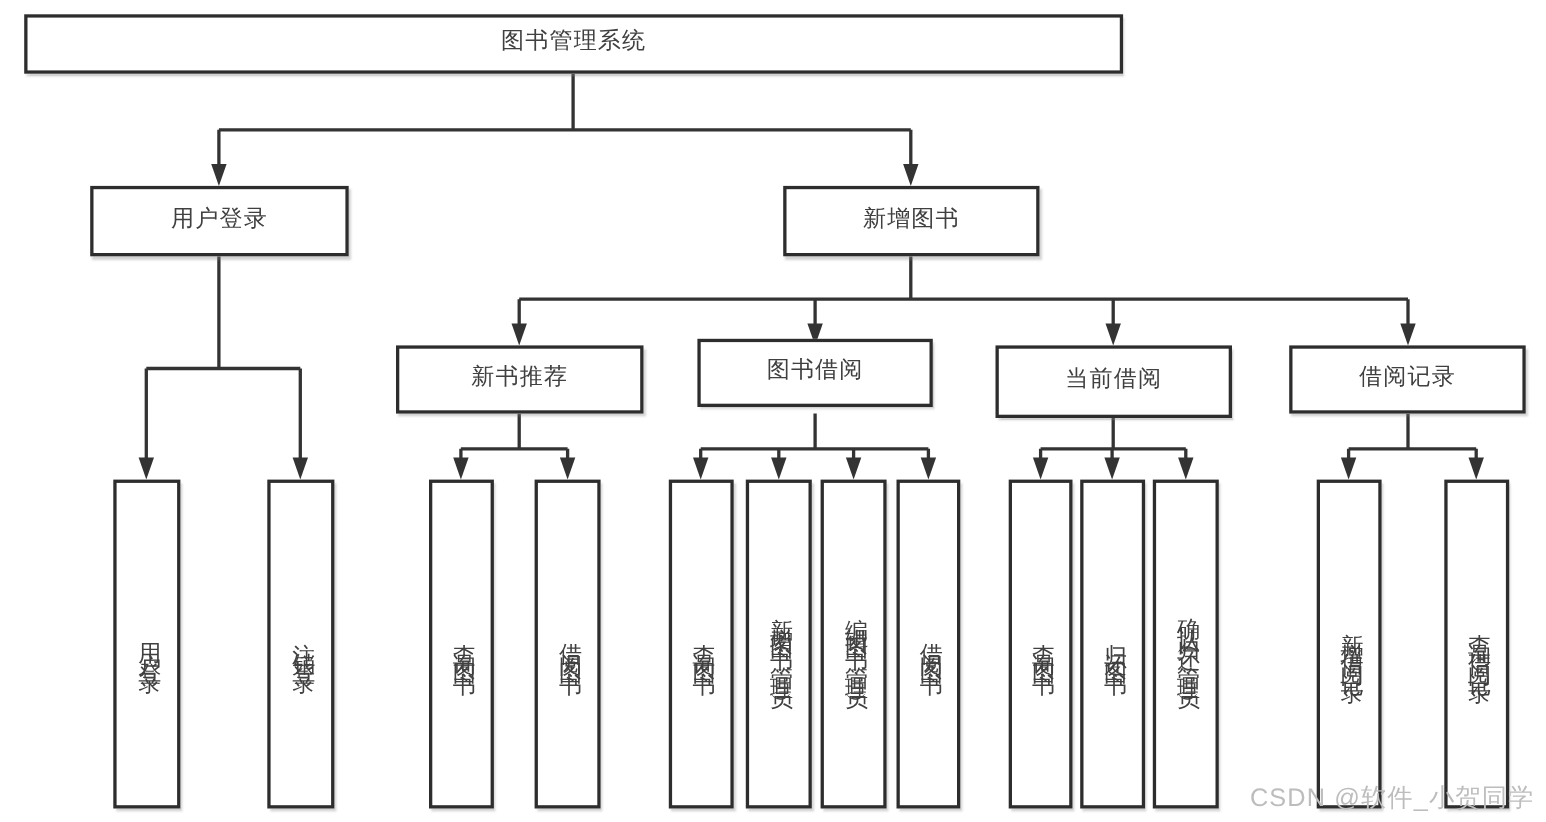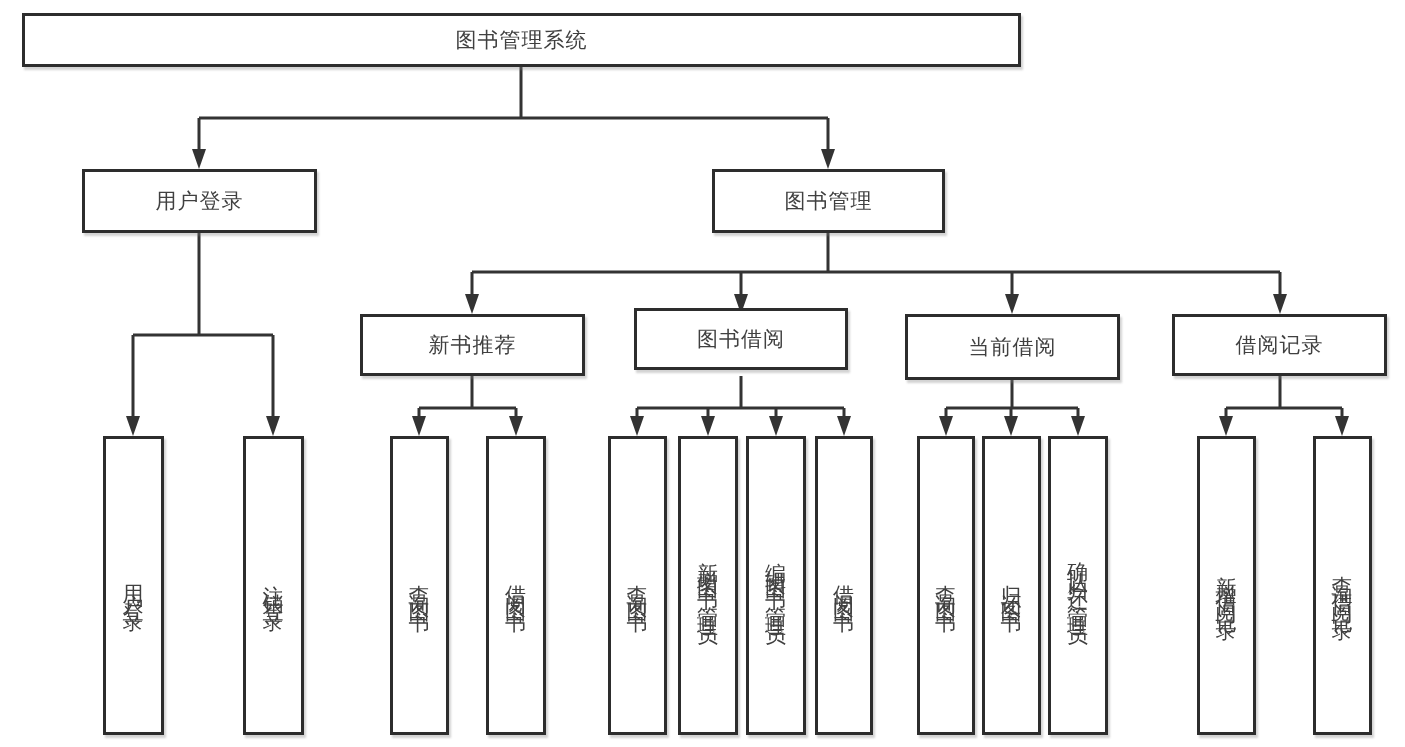--- a/index.html
+++ b/index.html
@@ -30,20 +30,21 @@
     align-items: center;
     justify-content: center;
     z-index: 2;
     box-shadow: 2px 3px 2px rgba(130,130,130,0.35);
   }
   #nodes .node .label {
     color: #404040;
     font-size: 21px;
     line-height: 1.2;
     white-space: nowrap;
+    font-family: Liberation Mono, monospace;
   }
   #nodes .node.h .label {
     letter-spacing: 1px;
   }
   #nodes .node.v .label {
     writing-mode: vertical-rl;
     text-orientation: mixed;
     letter-spacing: 9px;
     white-space: normal;
   }
@@ -84,21 +85,21 @@
       <polygon points="1335,416 1349,416 1342,436" fill="#333333"></polygon>
     </svg>
   <div id="nodes">
       <div class="node h" style="left: 22px; top: 13px; width: 999px; height: 54px;">
         <span class="label">图书管理系统</span>
       </div>
       <div class="node h" style="left: 82px; top: 169px; width: 235px; height: 64px;">
         <span class="label">用户登录</span>
       </div>
       <div class="node h" style="left: 712px; top: 169px; width: 233px; height: 64px;">
-        <span class="label">图书管理</span>
+        <span class="label">新增图书</span>
       </div>
       <div class="node h" style="left: 360px; top: 314px; width: 225px; height: 62px; text-align: right;">
         <span class="label">新书推荐</span>
       </div>
       <div class="node h" style="left: 634px; top: 308px; width: 214px; height: 62px;">
         <span class="label">图书借阅</span>
       </div>
       <div class="node h" style="left: 905px; top: 314px; width: 215px; height: 66px;">
         <span class="label">当前借阅</span>
       </div>
@@ -138,13 +139,14 @@
       <div class="node v" style="left: 1048px; top: 436px; width: 60px; height: 299px;">
         <span class="label">确认归还（管理员）</span>
       </div>
       <div class="node v" style="left: 1197px; top: 436px; width: 59px; height: 299px;">
         <span class="label">新增借阅记录</span>
       </div>
       <div class="node v" style="left: 1313px; top: 436px; width: 59px; height: 299px;">
         <span class="label">查询借阅记录</span>
       </div>
     </div>
+  <div class="watermark">CSDN @软件_小贺同学</div>
 </div>
 
 </body></html>

